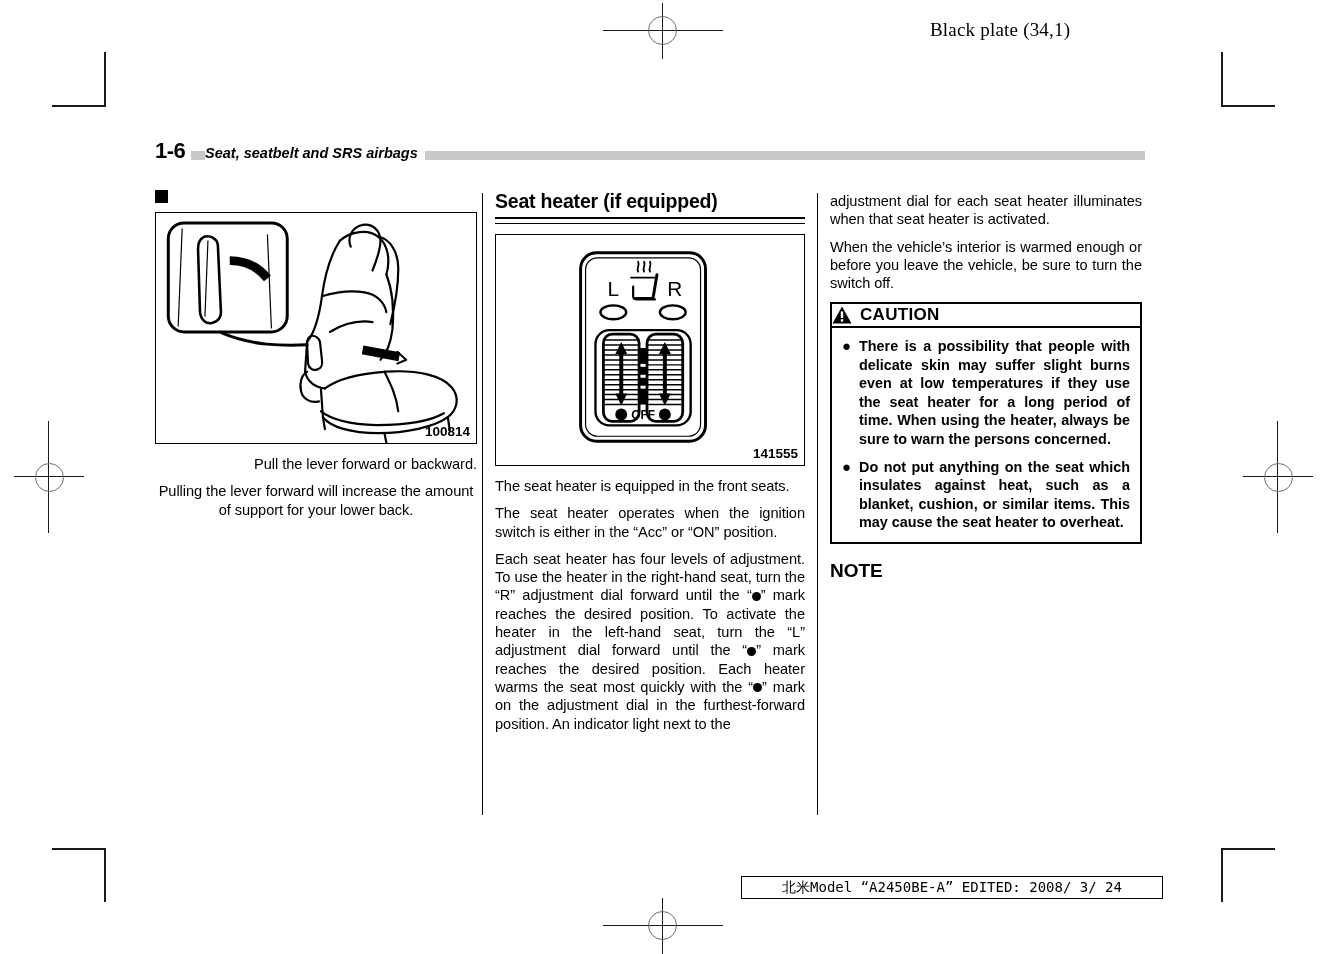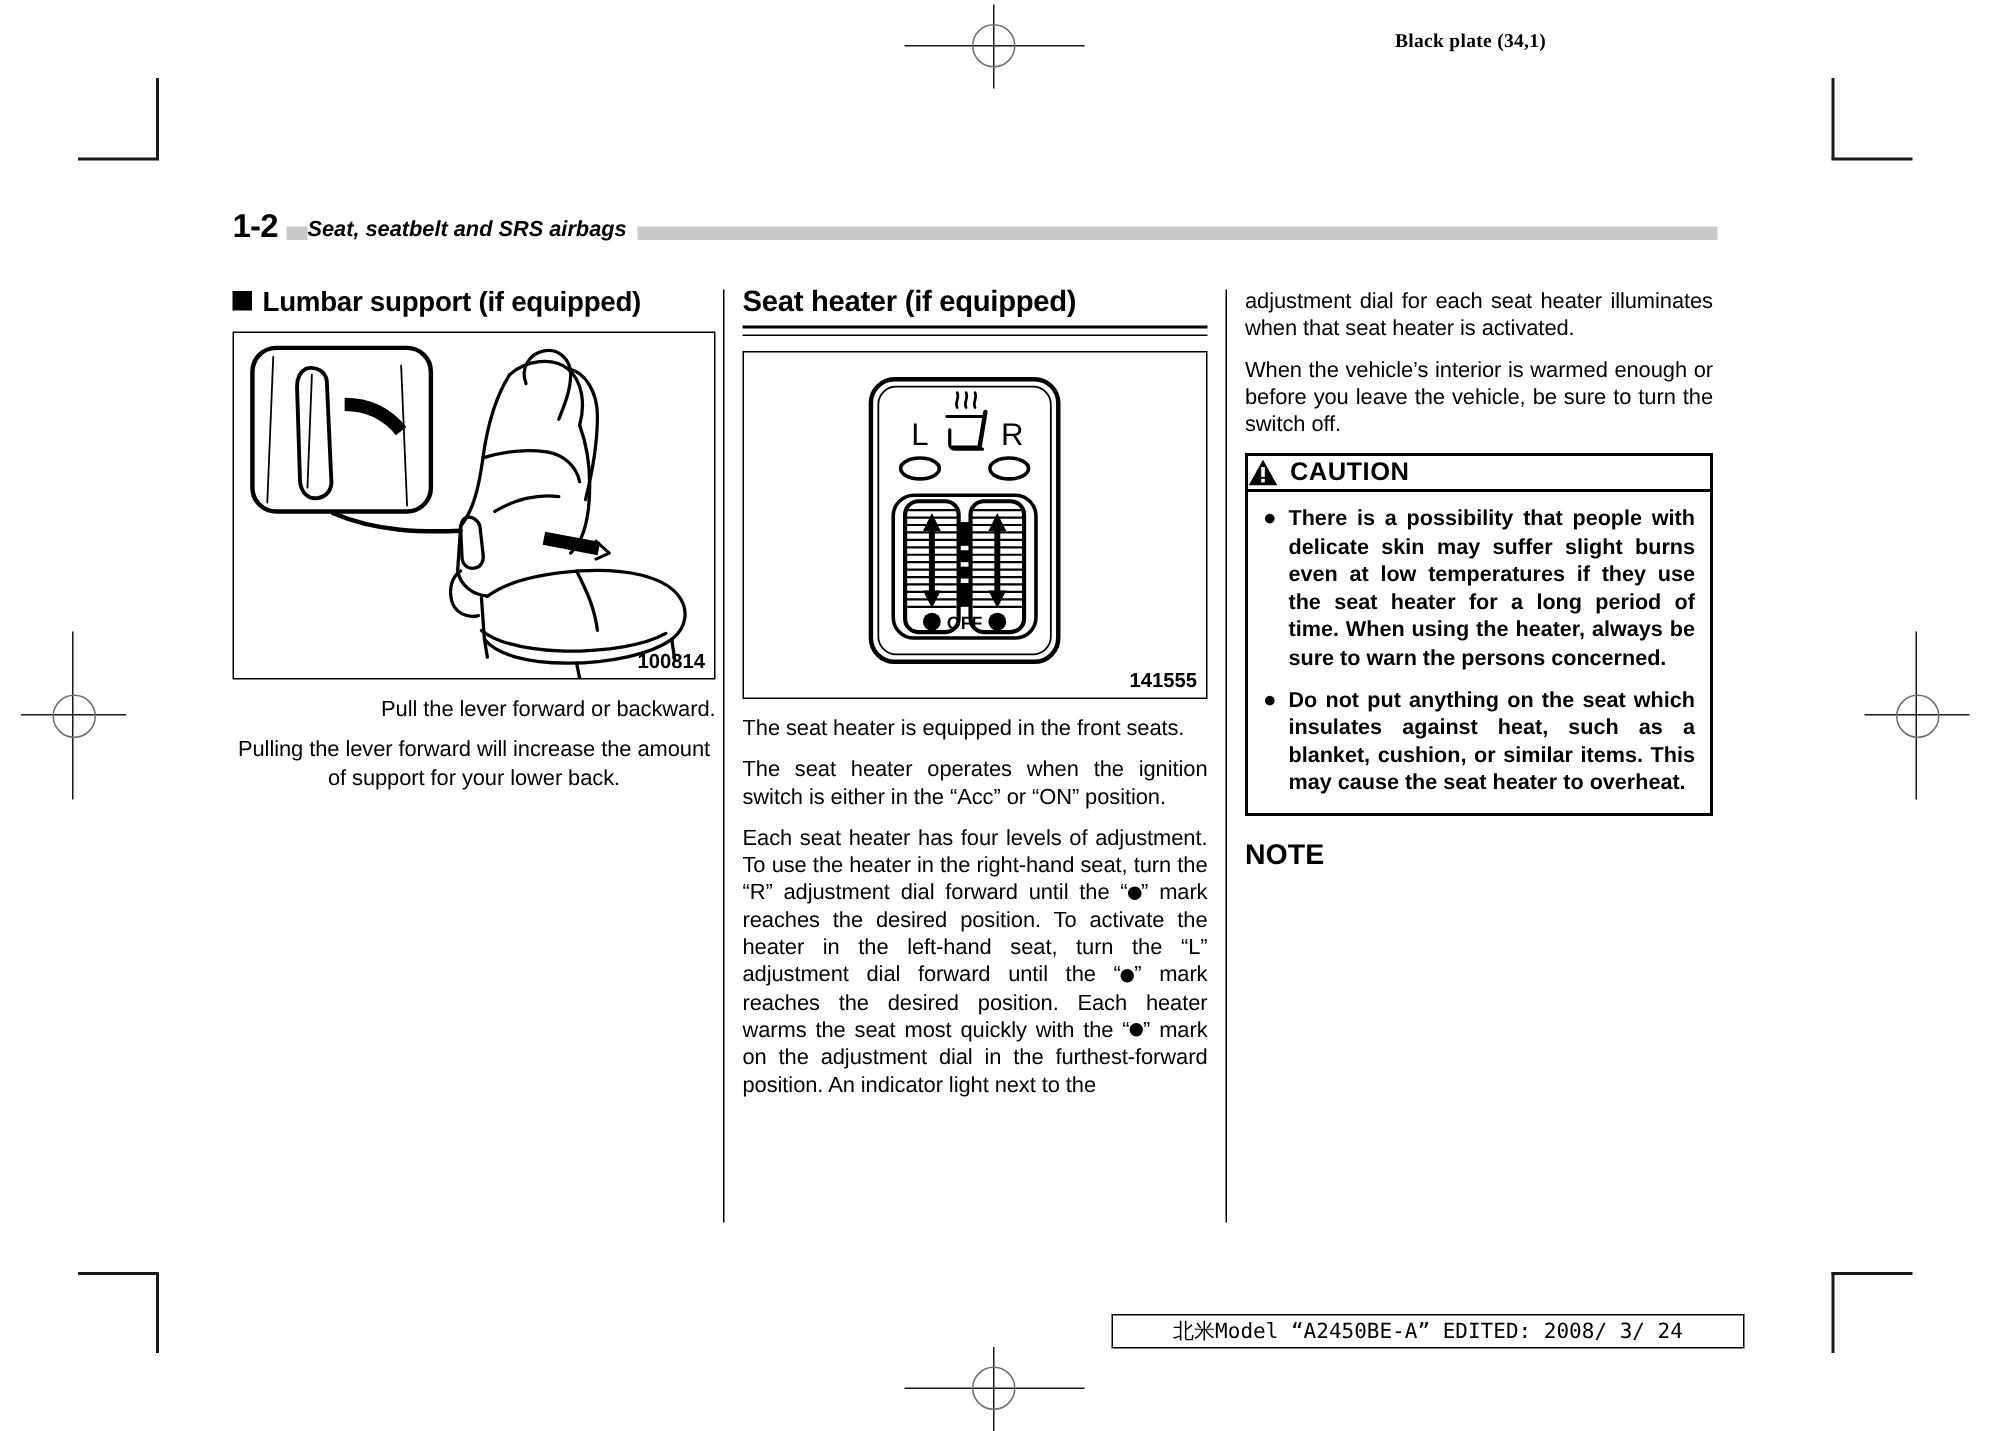--- a/index.html
+++ b/index.html
@@ -26,24 +26,23 @@
     border: 1px solid #6e6e6e;
     border-radius: 50%;
     background: transparent;
   }
 
   
   .black-plate {
     position: absolute;
     top: 19px; left: 930px;
     font-family: "Liberation Serif", serif;
-    font-size: 13px;
+    font-size: 19px;
     letter-spacing: .2px;
     white-space: nowrap;
-    font-weight: bold;
   }
 
   .page-head {
     position: absolute;
     left: 155px; top: 139px;
     width: 990px;
     height: 24px;
   }
   .page-head .rule {
     position: absolute;
@@ -232,32 +231,31 @@
 <div class="reg" style="left:1243px;top:421px;width:70px;height:112px;">
   <div class="rv" style="left:34px;top:0;height:112px;"></div>
   <div class="rh" style="left:0;top:55px;width:70px;"></div>
   <div class="rc" style="left:21px;top:42px;width:27px;height:27px;"></div>
 </div>
 
 <div class="black-plate">Black plate (34,1)</div>
 
 <div class="page-head">
   <div class="rule"></div>
-  <div class="pgnum">1-2</div>
+  <div class="pgnum">1-6</div>
   <div class="chapter">Seat, seatbelt and SRS airbags</div>
 </div>
 
 <div class="vrule" style="left:482px;top:193px;height:622px;"></div>
 <div class="vrule" style="left:817px;top:193px;height:622px;"></div>
 
 <div class="col col-1">
 
   <h2 class="h-sq">
     <span class="sqmark"></span>
-    <span>Lumbar support (if equipped)</span>
   </h2>
 
   <div class="figbox" style="width:322px;height:232px;">
     <svg viewBox="0 0 322 232" width="320" height="230">
       <g fill="none" stroke="#000" stroke-width="2.2" stroke-linejoin="round" stroke-linecap="round">
 
         <rect x="12" y="10" width="120" height="110" rx="16" ry="16" stroke-width="3"></rect>
 
         <path d="M48 24 C44 26 42 30 42 36 L44 100 C45 108 50 112 56 111 C62 110 66 105 65 98 L62 32 C61 26 55 22 48 24 Z" stroke-width="2.6"></path>
         <path d="M52 28 L49 104" stroke-width="1.2"></path>

